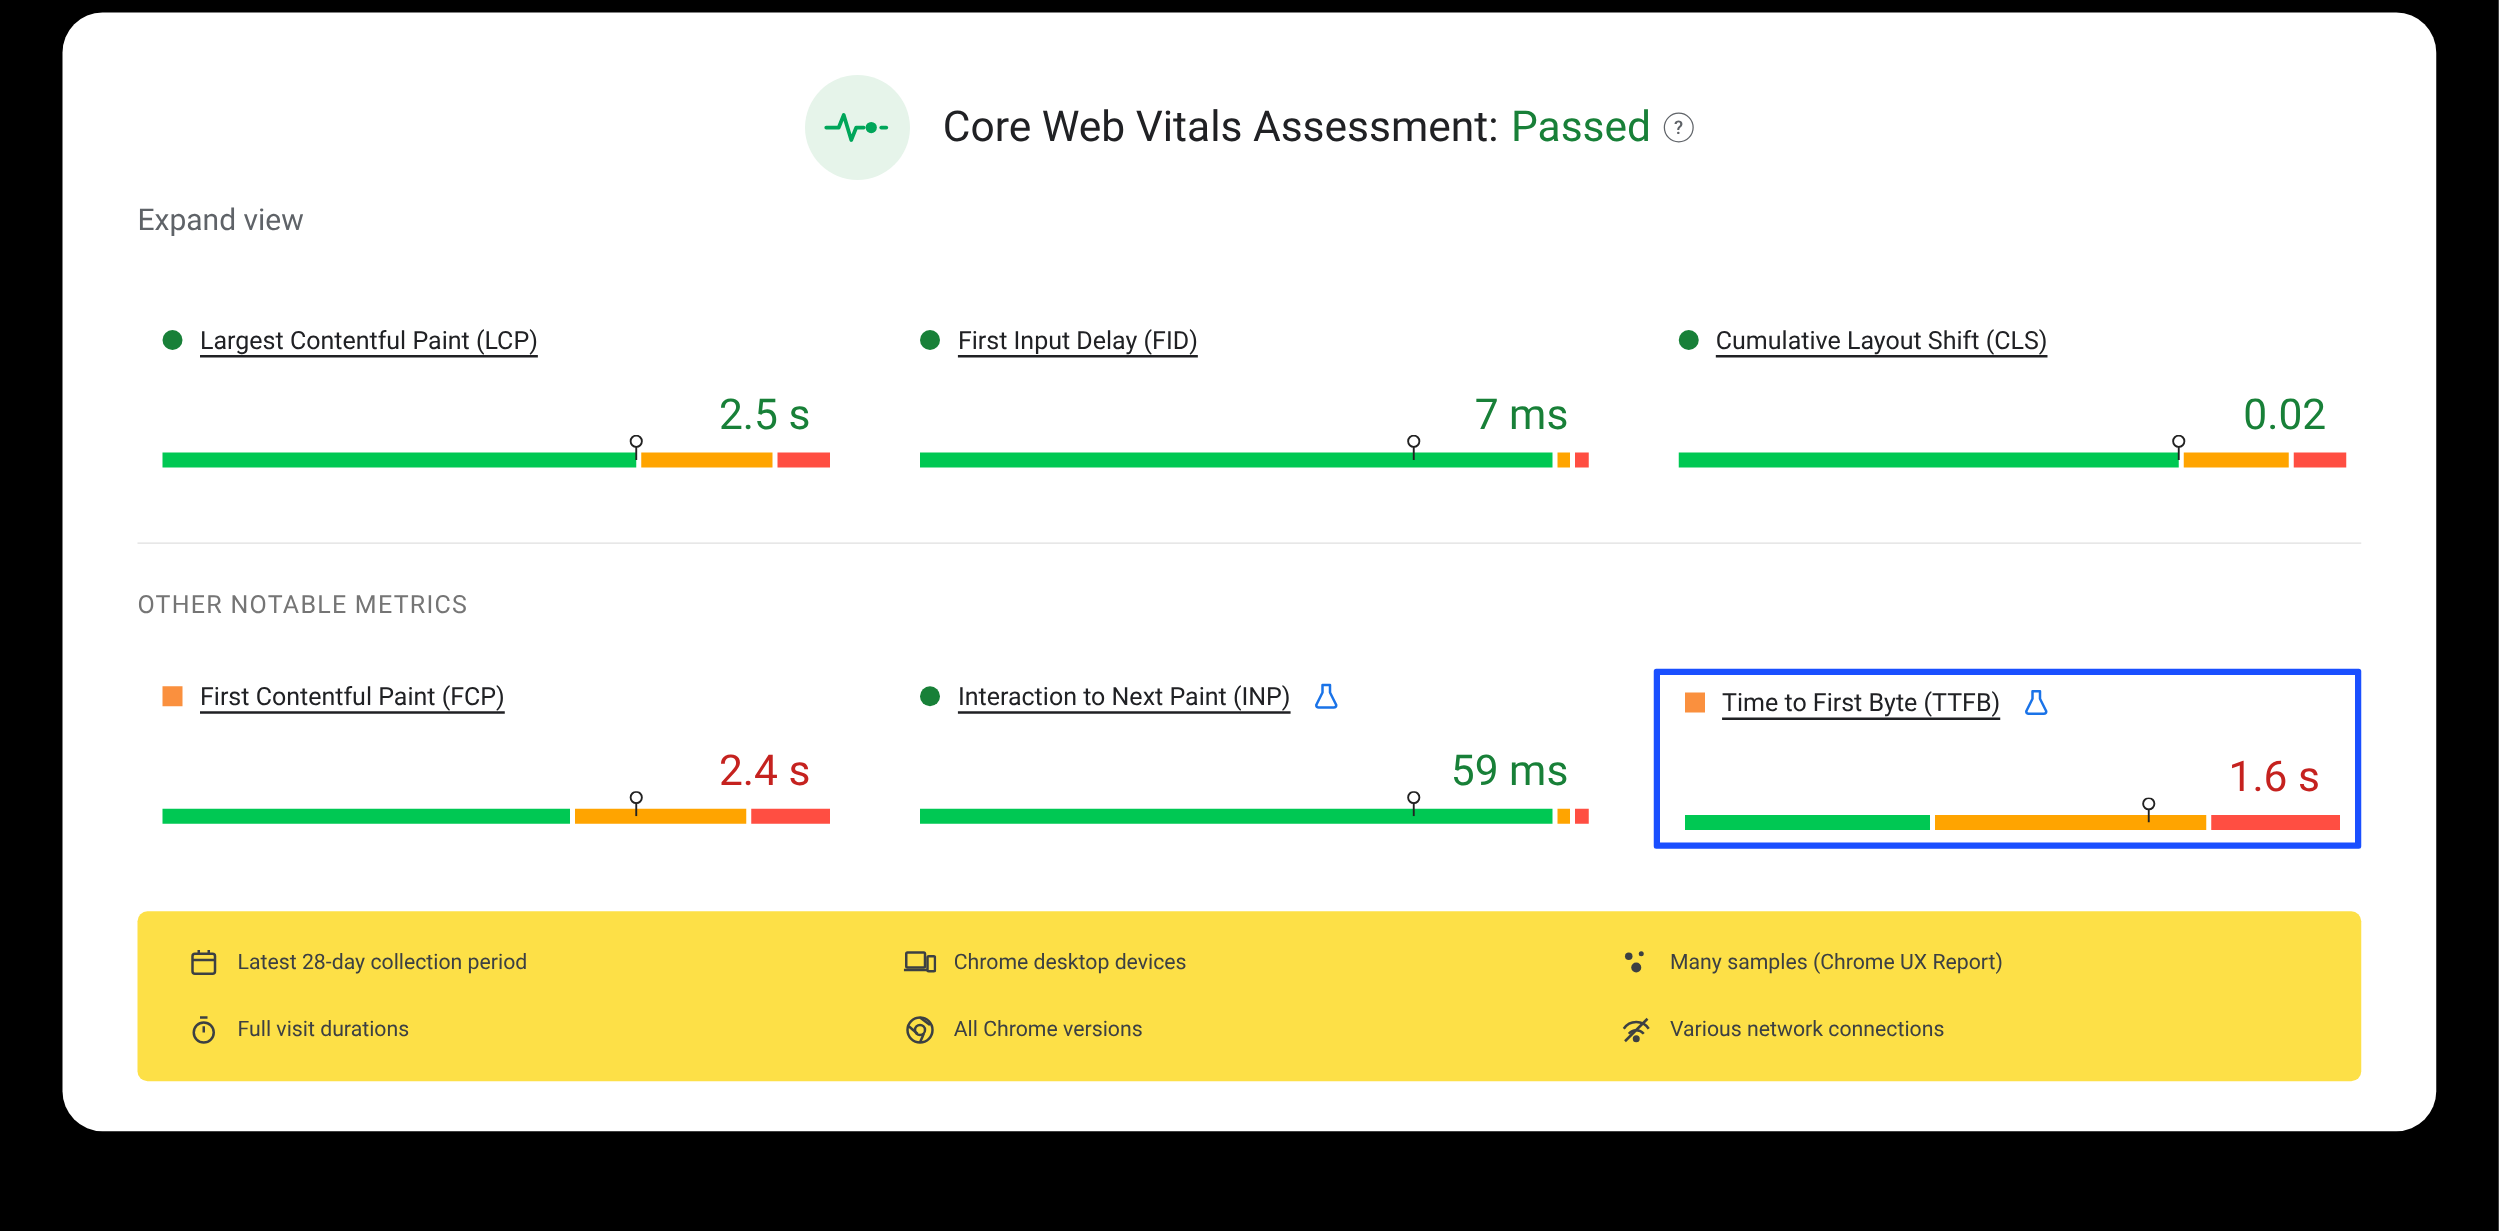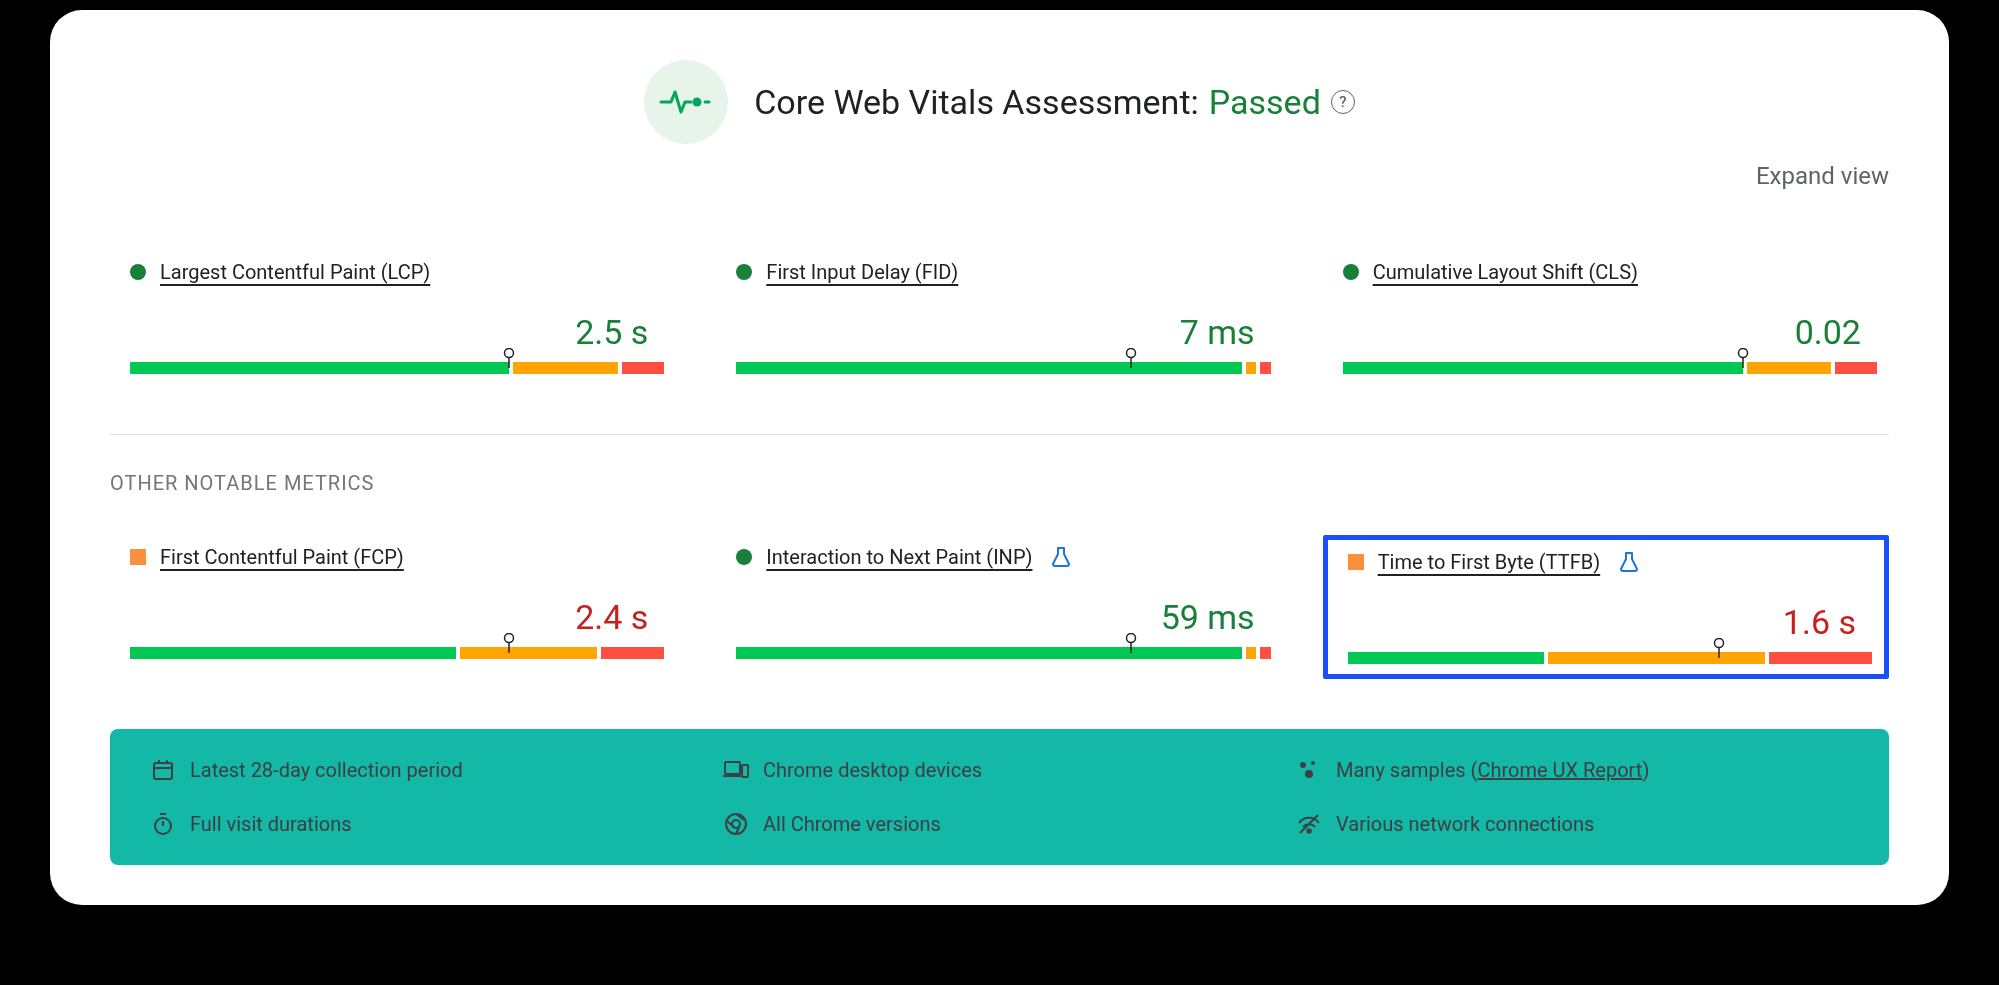--- a/index.html
+++ b/index.html
@@ -40,21 +40,21 @@
     gap: 10px;
   }
   .title-line .passed { color: #188038; font-weight: 400; }
   .help-circle {
     width: 24px; height: 24px; border-radius: 50%;
     border: 1.8px solid #5f6368;
     display: inline-flex; align-items: center; justify-content: center;
     font-size: 15px; color: #5f6368; font-weight: 500;
     cursor: pointer;
   }
-  .expand-row { text-align: right; margin-top: 18px; margin-bottom: 60px; }
+  .expand-row { margin-top: 18px; margin-bottom: 60px; }
   .expand-link { color: #5f6368; font-size: 24px; text-decoration: none; cursor: pointer; }
 
   .metrics-grid { display: grid; grid-template-columns: repeat(3, 1fr); gap: 80px 40px; }
   .metric { position: relative; padding: 10px 20px; }
 
   .metric-name { display: flex; align-items: center; gap: 14px; font-size: 20px; }
   .metric-dot { width: 16px; height: 16px; display: inline-block; }
   .metric-dot.green { background: #188038; border-radius: 50%; }
   .metric-dot.orange { background: #fa903e; border-radius: 0; }
   .metric-link { color: #202124; text-decoration: underline; text-underline-offset: 5px; cursor: pointer; }
@@ -81,33 +81,33 @@
 
   .section-label { font-size: 20px; color: #757575; letter-spacing: 1px; margin-bottom: 40px; }
 
   .highlight-box {
     border: 5px solid #1a4fff;
     border-radius: 2px;
   }
 
   .info-bar {
     margin-top: 50px;
-    background: #14b8a6;
+    background: #fde047;
     border-radius: 8px;
     padding: 28px 40px;
     display: grid;
     grid-template-columns: repeat(3, 1fr);
     row-gap: 28px;
     column-gap: 20px;
-    font-size: 20px;
+    font-size: 17px;
     color: #3c4043;
   }
   .info-item { display: flex; align-items: center; gap: 14px; }
   .info-item .icn { width: 26px; height: 26px; display: inline-flex; align-items: center; justify-content: center; }
-  .info-item a { color: #3c4043; text-decoration: underline; cursor: pointer; }
+  .info-item a { color: #3c4043; cursor: pointer; }
 </style>
 </head>
 <body>
 
 <div class="panel">
 
   <div class="header-row">
     <div class="pulse-badge">
       <svg width="54" height="28" viewBox="0 0 54 28">
         <path d="M2 14 H12 L16 4 L22 24 L26 14 H32" fill="none" stroke="#00a65a" stroke-width="3" stroke-linecap="round" stroke-linejoin="round"></path>

